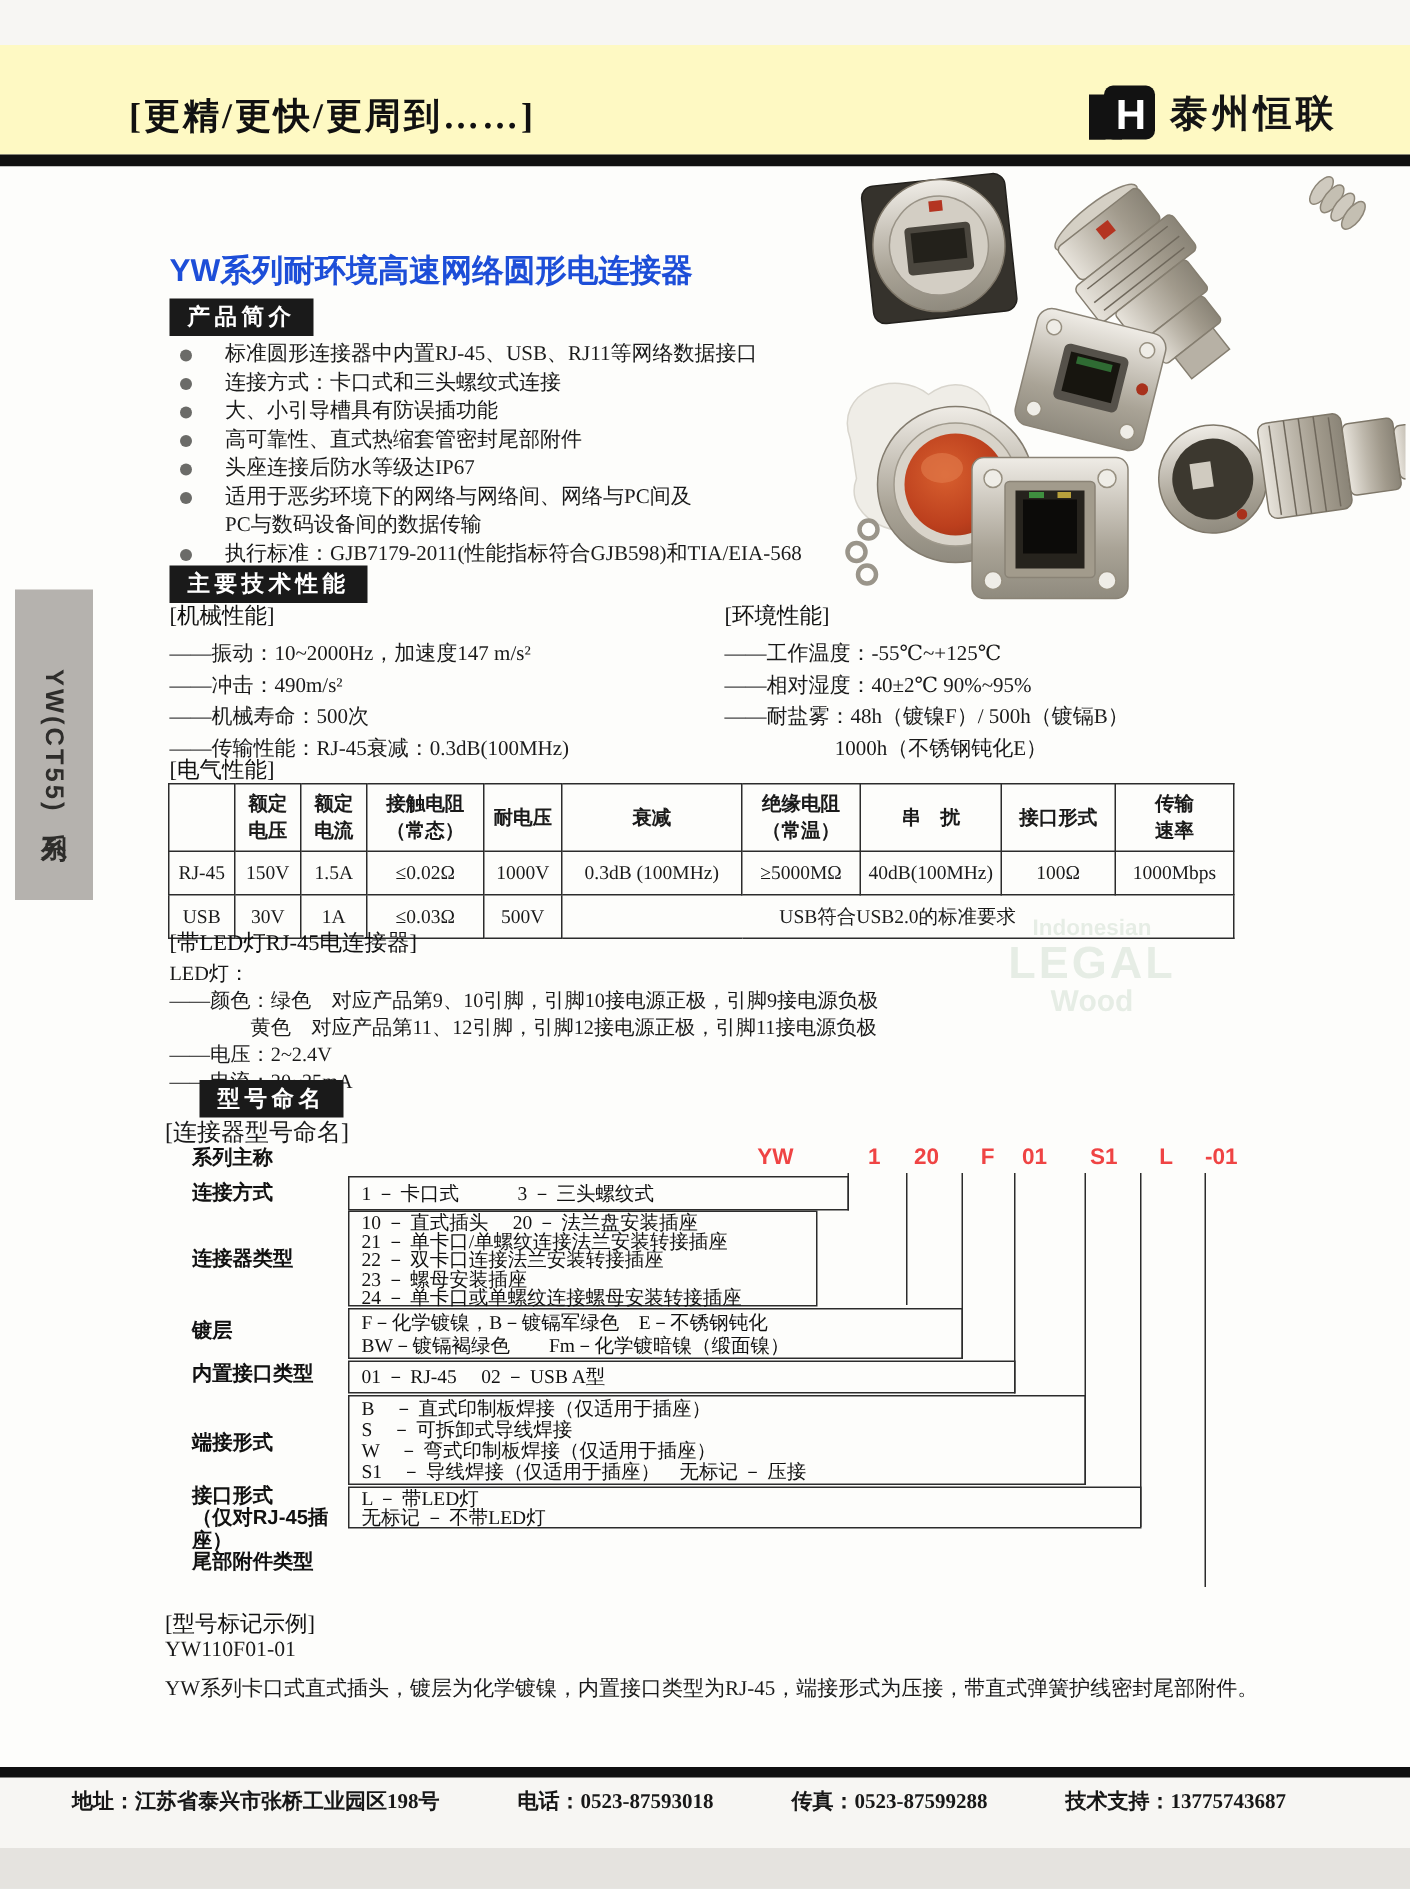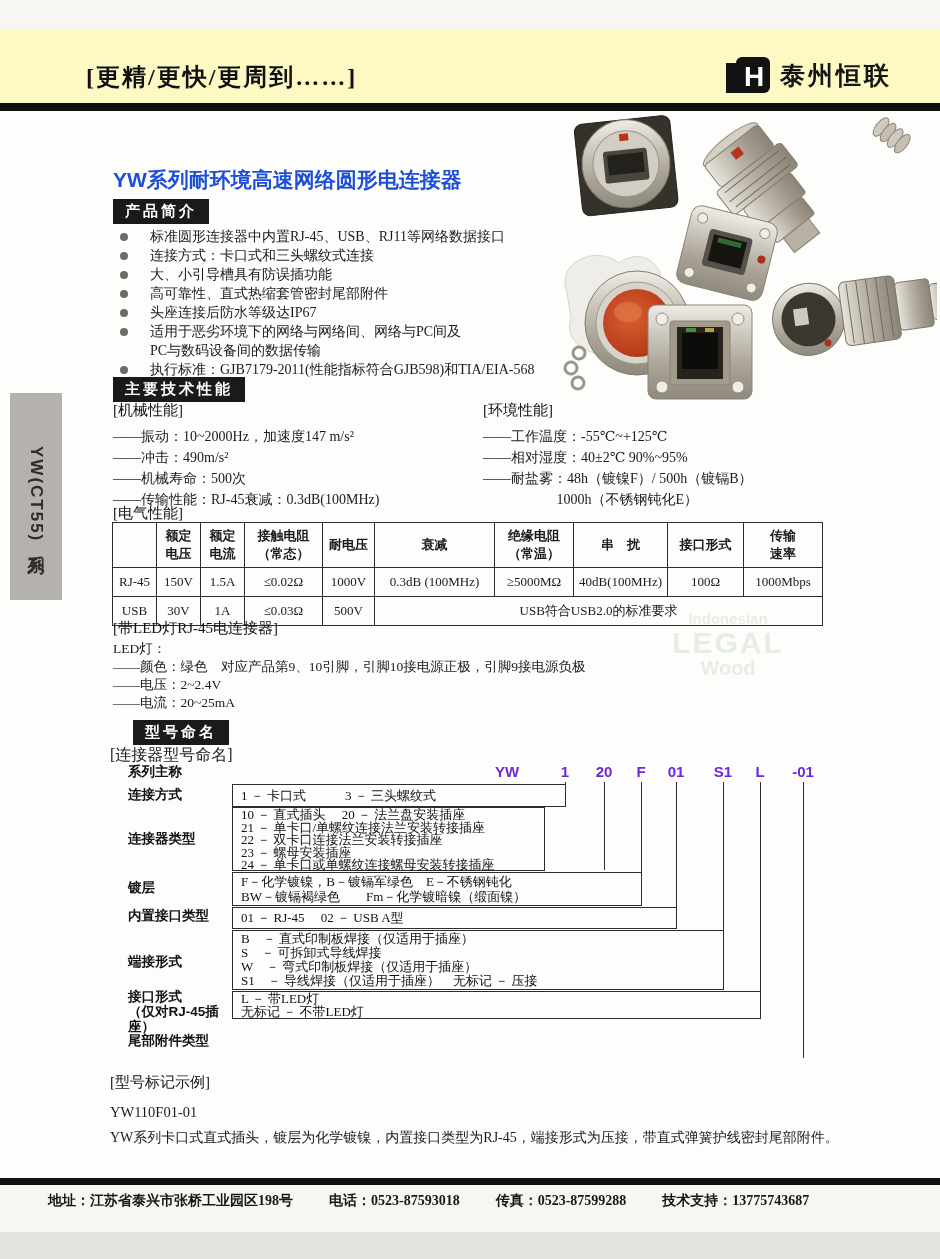--- a/index.html
+++ b/index.html
@@ -47,22 +47,22 @@
              font-size:13px;text-align:center;}
   table.elec th,table.elec td{border:1px solid #2c2c2c;padding:2px 1px;white-space:pre-line;}
   table.elec th{font-weight:bold;height:40px;}
   table.elec td{height:24px;}
   .led{position:absolute;left:113px;top:508px;width:720px;}
   .led .subhead{margin-bottom:2px;}
   .led .tline{line-height:18px;font-size:13.5px;}
   
   .naming-sub{position:absolute;left:110px;top:634px;font-size:16px;}
   .diagram{position:absolute;left:0;top:0;width:940px;height:1067px;pointer-events:none;}
-  .cp{position:absolute;top:652px;width:44px;text-align:center;
-      font-family:"Liberation Sans","DejaVu Sans",sans-serif;font-weight:bold;font-size:15px;color:#6d28d9;}
+  .cp{position:absolute;top:652px;width:44px;text-align:right;
+      font-family:"Liberation Sans","DejaVu Sans",sans-serif;font-weight:bold;font-size:15px;color:#ef4444;}
   .cp0{left:485px;} .cp1{left:543px;} .cp2{left:582px;} .cp3{left:619px;}
   .cp4{left:654px;} .cp5{left:701px;} .cp6{left:738px;} .cp7{left:781px;}
   .vline{position:absolute;width:1px;background:#2c2c2c;top:671px;}
   .v1{left:565px;height:25px;} .v2{left:604px;height:88px;} .v3{left:641px;height:124px;}
   .v4{left:676px;height:147px;} .v5{left:723px;height:208px;} .v6{left:760px;height:236px;}
   .v7{left:803px;height:276px;}
   .dlabel{position:absolute;left:128px;width:110px;font-family:"Liberation Sans","DejaVu Sans",sans-serif;
           font-weight:bold;font-size:13.5px;color:#111;white-space:pre-line;line-height:15px;}
   .l0{top:653px;} .l1{top:676px;} .l2{top:720px;} .l3{top:770px;font-family:Liberation Mono, monospace;}
   .l4{top:797px;} .l5{top:843px;} .l6{top:878px;} .l7{top:922px;}
@@ -70,24 +70,24 @@
         font-size:13px;color:#111;background:rgba(255,255,255,0.0);}
   .obox div{line-height:12.6px;font-size:13px;}
   .b1{top:673px;width:334px;height:23px;} .b1 div{line-height:19px;}
   .b2{top:696px;width:313px;height:64px;}
   .b3{top:761px;width:410px;height:34px;} .b3 div{line-height:15px;}
   .b4{top:796px;width:445px;height:22px;} .b4 div{line-height:17px;}
   .b5{top:819px;width:492px;height:60px;} .b5 div{line-height:14px;}
   .b6{top:880px;width:529px;height:28px;} .b6 div{line-height:12.5px;}
   .b7{top:908px;width:572px;height:40px;} .b7 div{line-height:12.4px;}
   .example{position:absolute;left:110px;top:962px;width:812px;}
-  .ex-code{margin-top:12px;font-size:14.5px;}
+  .ex-code{margin-top:0;font-size:14.5px;}
   .ex-desc{margin-top:8px;font-size:14px;}
   
-  .footer{position:absolute;left:48px;top:1192px;width:860px;display:flex;gap:36px;
+  .footer{position:absolute;left:48px;top:1192px;width:860px;display:flex;gap:52px;
           font-size:14px;font-weight:bold;color:#171717;align-items:center;}
   .bottom-strip{position:absolute;left:0;top:1232px;width:940px;height:27px;background:#e5e3df;}
 </style>
 </head>
 <body>
 
 <div class="page">
 
   <header class="masthead">
     <div class="slogan">[更精/更快/更周到……]</div>
@@ -309,20 +309,21 @@
         <td>500V</td>
         <td colspan="5">USB符合USB2.0的标准要求</td>
       </tr>
     </tbody>
       </table>
 
     <div class="led">
       <div class="subhead">[带LED灯RJ-45电连接器]</div>
       <div class="tline">LED灯：</div>
       <div class="tline">——颜色：绿色　对应产品第9、10引脚，引脚10接电源正极，引脚9接电源负极</div>
+      <div class="tline">　　　　黄色　对应产品第11、12引脚，引脚12接电源正极，引脚11接电源负极</div>
       <div class="tline">——电压：2~2.4V</div>
       <div class="tline">——电流：20~25mA</div>
     </div>
 
     <div class="badge badge-naming">型号命名</div>
     <div class="naming-sub">[连接器型号命名]</div>
 
     <div class="diagram">
       <span class="cp cp0">YW</span>
       <span class="cp cp1">1</span>

